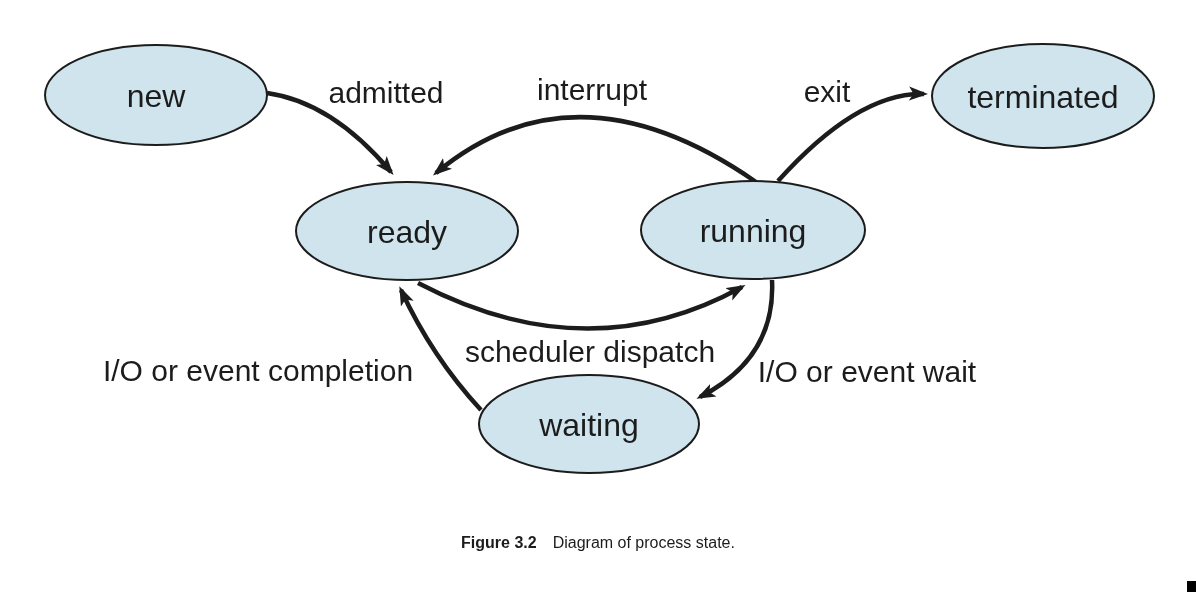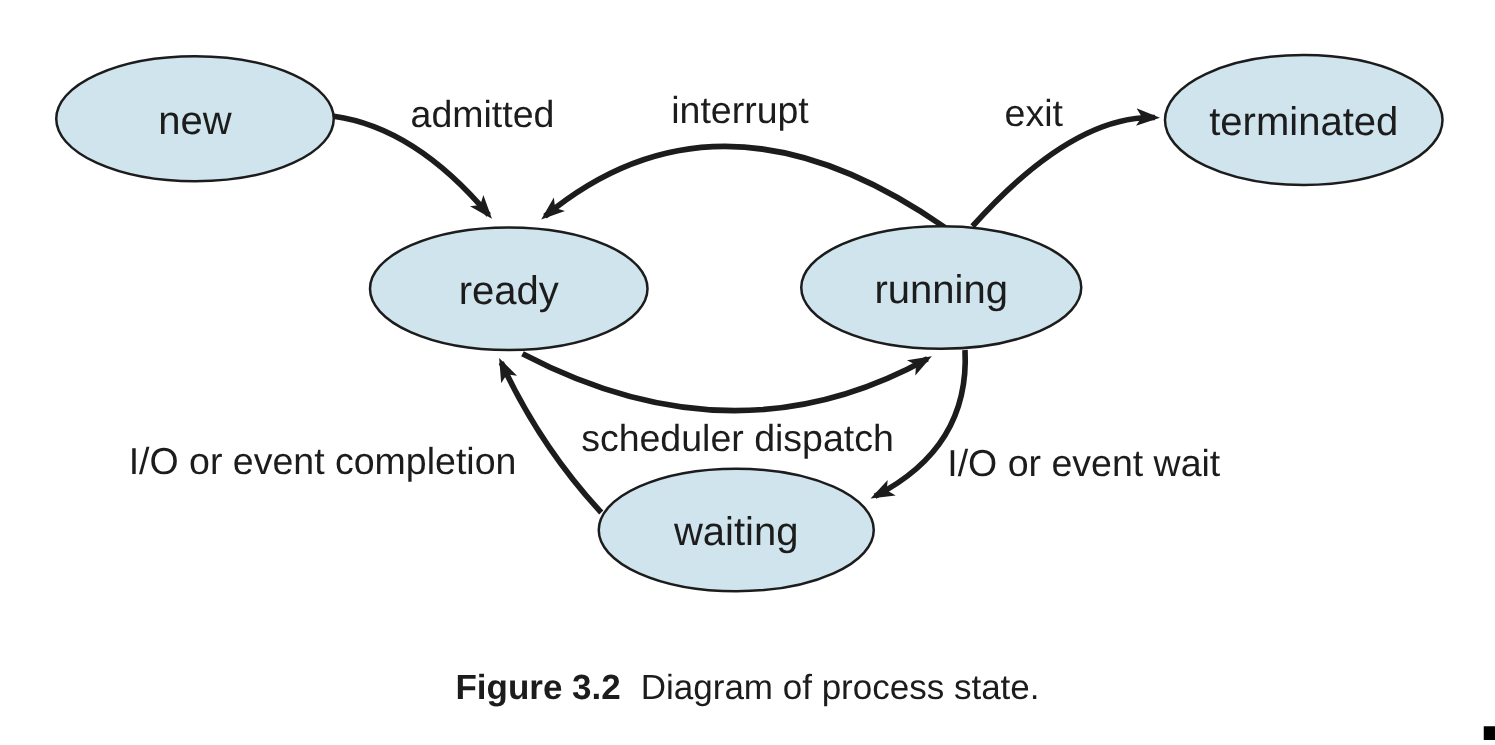--- a/index.html
+++ b/index.html
@@ -37,21 +37,21 @@
     font-family: "Liberation Sans", "DejaVu Sans", sans-serif;
     font-size: 30px;
     text-anchor: middle;
   }
   #caption {
     position: absolute;
     top: 534px;
     left: 0;
     width: 100%;
     text-align: center;
-    font-size: 28px;
+    font-size: 16px;
     color: #1c1c1c;
   }
   #caption .caption-label {
     font-weight: bold;
     margin-right: 16px;
   }
   #corner-mark {
     position: absolute;
     right: 0px;
     bottom: 4px;

